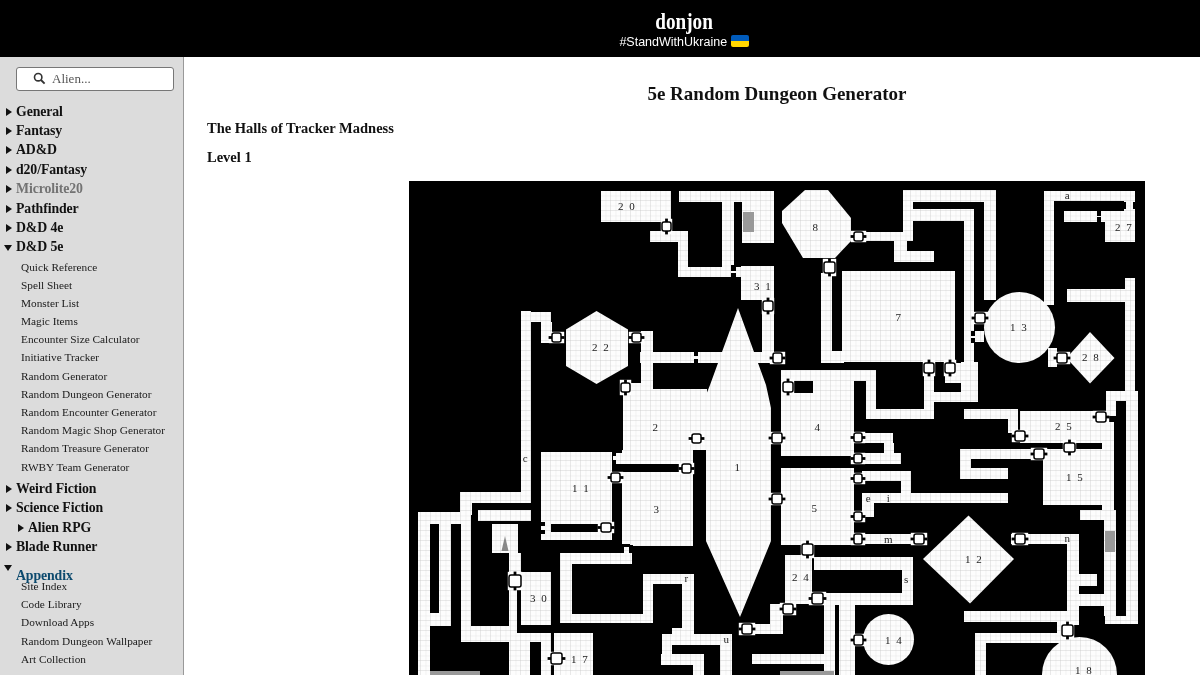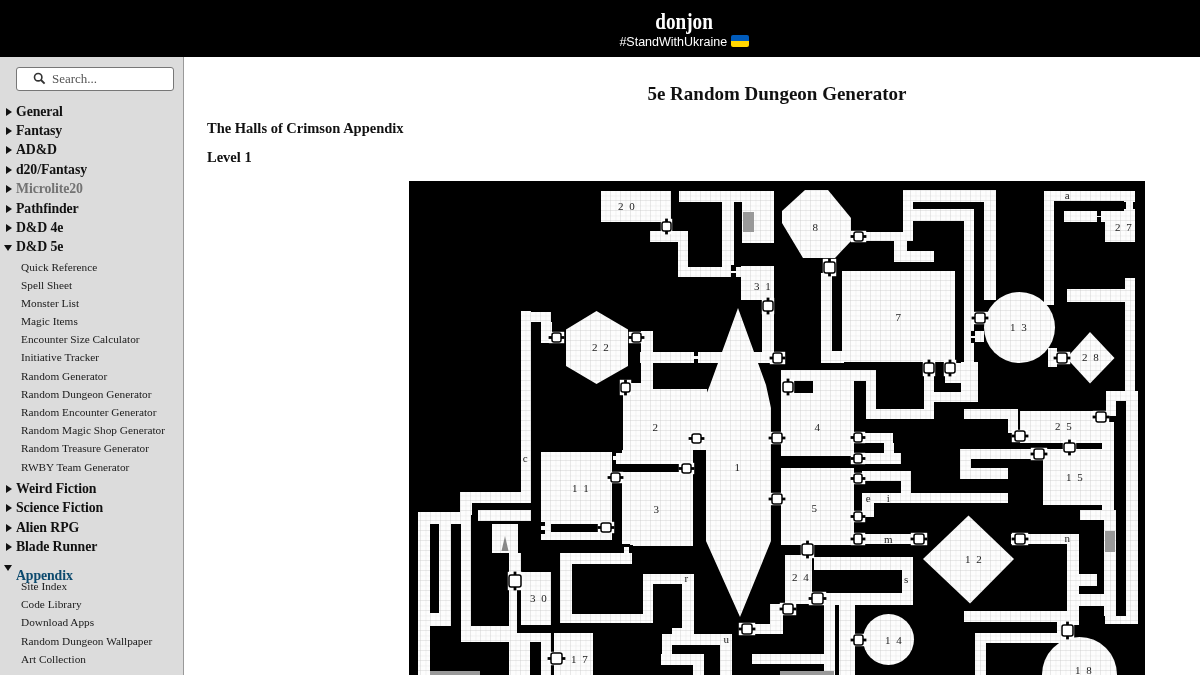--- a/index.html
+++ b/index.html
@@ -15,21 +15,21 @@
 
 <div style="position:absolute;left:0;top:57px;width:184px;height:618px;background:#dcdcdc;border-right:1px solid #999"></div>
 
 <div style="position:absolute;left:16px;top:67px;width:158px;height:24px;background:#fff;border:1px solid #777;border-radius:3px"></div>
 
 <svg style="position:absolute;left:33px;top:72px" width="13" height="13" viewBox="0 0 13 13">
     <circle cx="5.2" cy="5.2" r="3.7" fill="none" stroke="#333" stroke-width="1.6"></circle>
     <line x1="8" y1="8" x2="11.6" y2="11.6" stroke="#333" stroke-width="1.9"></line>
   </svg>
 
-<div style="position:absolute;left:52px;top:71px;font:13px 'Liberation Serif',serif;color:#555">Search...</div>
+<div style="position:absolute;left:52px;top:71px;font:13px 'Liberation Serif',serif;color:#555">Alien...</div>
 
 <div style="position:absolute;left:0;top:104px;width:184px;height:18px">
     <span style="position:absolute;left:6px;top:4px;width:0;height:0;border-top:4.5px solid transparent;border-bottom:4.5px solid transparent;border-left:6px solid #111"></span>
     <span style="position:absolute;left:16px;top:0;font:bold 13.8px 'Liberation Serif',serif;color:#111;white-space:nowrap;letter-spacing:-0.1px">General</span>
   </div>
 
 <div style="position:absolute;left:0;top:123px;width:184px;height:18px">
     <span style="position:absolute;left:6px;top:4px;width:0;height:0;border-top:4.5px solid transparent;border-bottom:4.5px solid transparent;border-left:6px solid #111"></span>
     <span style="position:absolute;left:16px;top:0;font:bold 13.8px 'Liberation Serif',serif;color:#111;white-space:nowrap;letter-spacing:-0.1px">Fantasy</span>
   </div>
@@ -67,21 +67,21 @@
 <div style="position:absolute;left:0;top:481px;width:164px;height:18px">
     <span style="position:absolute;left:6px;top:4px;width:0;height:0;border-top:4.5px solid transparent;border-bottom:4.5px solid transparent;border-left:6px solid #111"></span>
     <span style="position:absolute;left:16px;top:0;font:bold 13.8px 'Liberation Serif',serif;color:#111;white-space:nowrap;letter-spacing:-0.1px">Weird Fiction</span>
   </div>
 
 <div style="position:absolute;left:0;top:500px;width:184px;height:18px">
     <span style="position:absolute;left:6px;top:4px;width:0;height:0;border-top:4.5px solid transparent;border-bottom:4.5px solid transparent;border-left:6px solid #111"></span>
     <span style="position:absolute;left:16px;top:0;font:bold 13.8px 'Liberation Serif',serif;color:#111;white-space:nowrap;letter-spacing:-0.1px">Science Fiction</span>
   </div>
 
-<div style="position:absolute;left:0;top:520px;width:218px;height:18px">
+<div style="position:absolute;left:12px;top:520px;width:218px;height:18px">
     <span style="position:absolute;left:6px;top:4px;width:0;height:0;border-top:4.5px solid transparent;border-bottom:4.5px solid transparent;border-left:6px solid #111"></span>
     <span style="position:absolute;left:16px;top:0;font:bold 13.8px 'Liberation Serif',serif;color:#111;white-space:nowrap;letter-spacing:-0.1px">Alien RPG</span>
   </div>
 
 <div style="position:absolute;left:0;top:539px;width:184px;height:18px">
     <span style="position:absolute;left:6px;top:4px;width:0;height:0;border-top:4.5px solid transparent;border-bottom:4.5px solid transparent;border-left:6px solid #111"></span>
     <span style="position:absolute;left:16px;top:0;font:bold 13.8px 'Liberation Serif',serif;color:#111;white-space:nowrap;letter-spacing:-0.1px">Blade Runner</span>
   </div>
 
 <div style="position:absolute;left:0;top:559px;width:184px;height:18px">
@@ -118,21 +118,21 @@
 <div style="position:absolute;left:21px;top:598px;font:11.3px 'Liberation Serif',serif;color:#1a1a1a;white-space:nowrap">Code Library</div>
 
 <div style="position:absolute;left:21px;top:616px;font:11.3px 'Liberation Serif',serif;color:#1a1a1a;white-space:nowrap">Download Apps</div>
 
 <div style="position:absolute;left:21px;top:635px;font:11.3px 'Liberation Serif',serif;color:#1a1a1a;white-space:nowrap">Random Dungeon Wallpaper</div>
 
 <div style="position:absolute;left:21px;top:653px;font:11.3px 'Liberation Serif',serif;color:#1a1a1a;white-space:nowrap">Art Collection</div>
 
 <div style="position:absolute;left:377px;top:83px;width:800px;text-align:center;font:bold 19px 'Liberation Serif',serif;color:#111">5e Random Dungeon Generator</div>
 
-<div style="position:absolute;left:207px;top:120px;font:bold 14.5px 'Liberation Serif',serif;color:#111">The Halls of Crimson Appendix</div>
+<div style="position:absolute;left:207px;top:120px;font:bold 14.5px 'Liberation Serif',serif;color:#111">The Halls of Tracker Madness</div>
 
 <div style="position:absolute;left:207px;top:149px;font:bold 14.5px 'Liberation Serif',serif;color:#111">Level 1</div>
 
 <svg width="738" height="494" viewBox="409 181 738 494" style="position:absolute;left:409px;top:181px">
 <defs>
       <pattern id="g" width="10" height="10" patternUnits="userSpaceOnUse" x="411" y="181">
         <rect width="10" height="10" fill="#fdfdfd"></rect>
         <path d="M5 0 L5 10 M0 5 L10 5" stroke="#ededed" stroke-width="0.7" fill="none"></path>
         <path d="M10 0 L10 10 M0 10 L10 10" stroke="#c6c6c6" stroke-width="0.8" fill="none"></path>
       </pattern>

